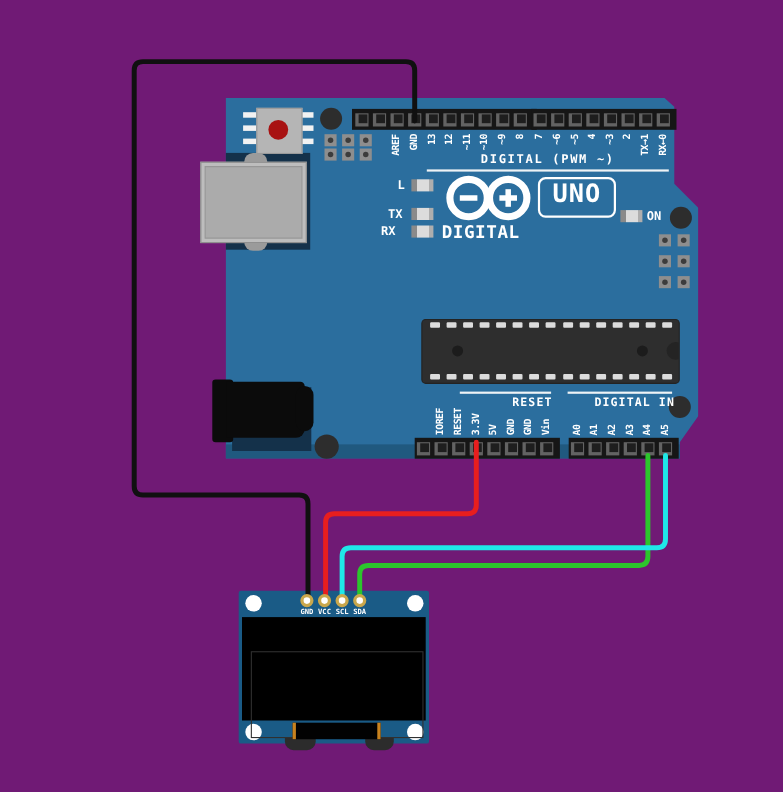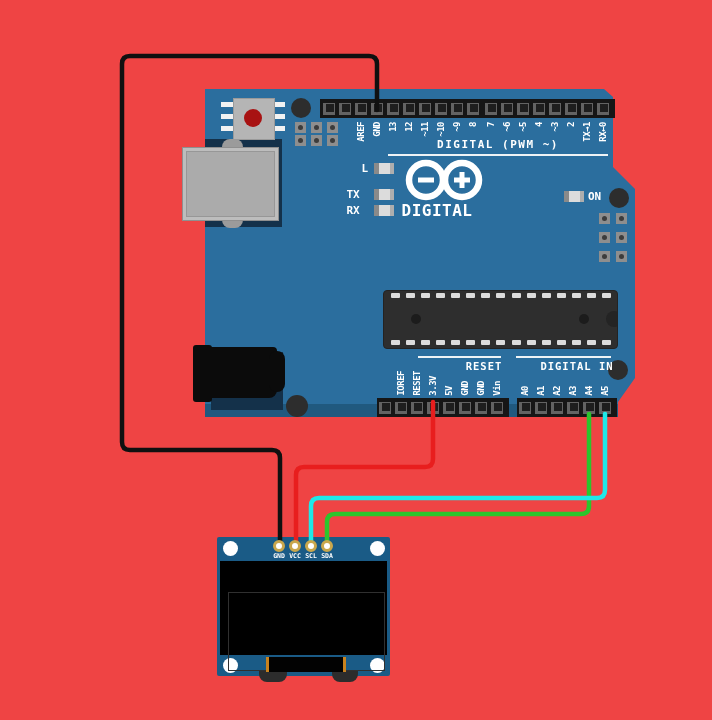--- a/index.html
+++ b/index.html
@@ -1,16 +1,16 @@
 <!DOCTYPE html>
 <html><head>
 <meta charset="utf-8">
 <style>
   html,body{margin:0;padding:0;}
-  .canvas{position:relative;width:712px;height:720px;background:#ef4444;overflow:hidden;
+  .canvas{position:relative;width:712px;height:720px;background:#701a75;overflow:hidden;
           font-family:"DejaVu Sans Mono",monospace;}
   .abs{position:absolute;}
 
   
   .pcb{position:absolute;left:205px;top:89px;width:430px;height:328px;background:#2b6e9e;
        clip-path:polygon(0px 0px,399px 0px,408px 8px,408px 78px,430px 100px,430px 289px,413px 313px,413px 328px,0px 328px);}
   .pcb-bottom-edge{position:absolute;left:0;top:315px;width:430px;height:13px;background:#20597f;}
   .usb-backing{position:absolute;left:0;top:50px;width:77px;height:88px;background:#14314a;}
   .jack-shadow{position:absolute;left:6px;top:263px;width:72px;height:58px;background:#14314a;}
 
@@ -245,35 +245,36 @@
   <span class="vtext" style="left:583.5px;bottom:324px;">A4</span>
   <span class="vtext" style="left:599.5px;bottom:324px;">A5</span>
 
   <div class="sline" style="left:418px;top:356px;width:83px;"></div>
   <div class="htext" style="left:462px;top:360px;width:44px;font-size:10.5px;letter-spacing:1px;">RESET</div>
   <div class="sline" style="left:516px;top:356px;width:95px;"></div>
   <div class="htext" style="left:539px;top:360px;width:76px;font-size:10.5px;letter-spacing:1px;">DIGITAL IN</div>
 
   <div class="htext" style="left:352px;top:162px;width:16px;font-size:11px;text-align:right;">L</div>
   <div class="led" style="left:374px;top:163px;"></div>
-  <div class="htext" style="left:340px;top:188px;width:26px;font-size:11px;text-align:center;">TX</div>
+  <div class="htext" style="left:340px;top:188px;width:26px;font-size:11px;text-align:right;">TX</div>
   <div class="led" style="left:374px;top:189px;"></div>
   <div class="htext" style="left:340px;top:204px;width:26px;font-size:11px;text-align:center;">RX</div>
   <div class="led" style="left:374px;top:205px;"></div>
   <div class="led" style="left:564px;top:191px;"></div>
   <div class="htext" style="left:588px;top:190px;width:26px;font-size:11px;text-align:left;">ON</div>
 
   <svg class="abs" style="left:398px;top:153px;" width="96" height="54" viewBox="0 0 96 54">
     <circle cx="28" cy="27" r="17" fill="none" stroke="#fff" stroke-width="6.5"></circle>
     <circle cx="64" cy="27" r="17" fill="none" stroke="#fff" stroke-width="6.5"></circle>
     <rect x="20" y="24.5" width="16" height="5" fill="#fff"></rect>
     <rect x="56" y="24.5" width="16" height="5" fill="#fff"></rect>
     <rect x="61.5" y="19" width="5" height="16" fill="#fff"></rect>
   </svg>
   <div class="htext" style="left:391px;top:201px;width:92px;font-size:16px;letter-spacing:0.5px;">DIGITAL</div>
+  <div class="uno-badge">UNO</div>
 
   <div class="ic">
     <div class="dashrow" style="top:2px;">
         <div class="dash"></div>
         <div class="dash"></div>
         <div class="dash"></div>
         <div class="dash"></div>
         <div class="dash"></div>
         <div class="dash"></div>
         <div class="dash"></div>

